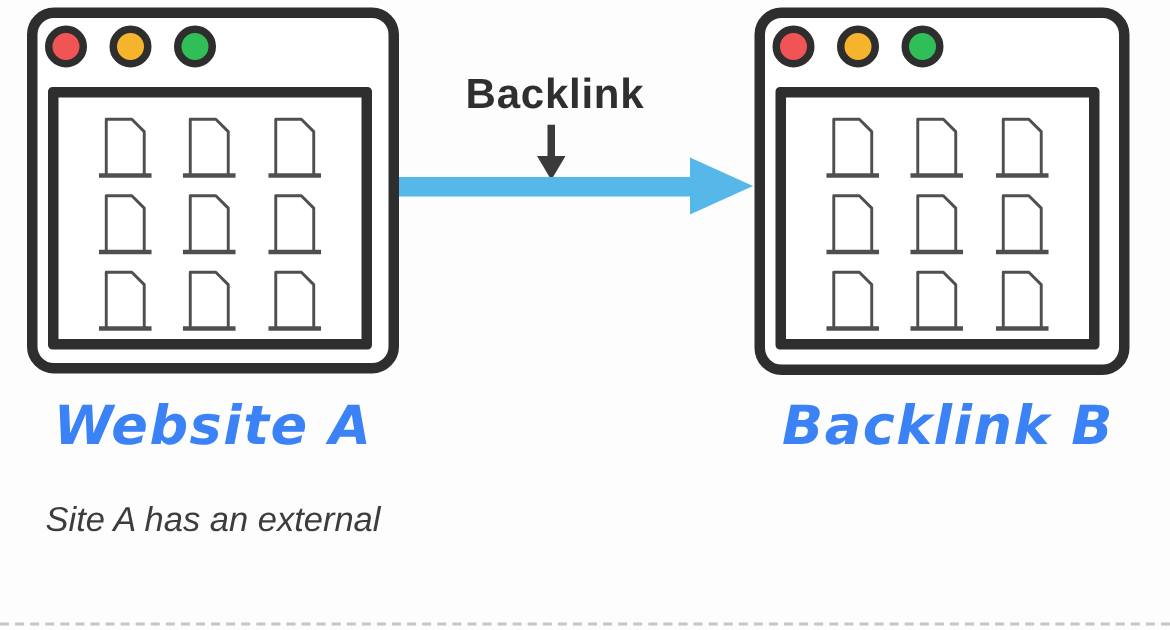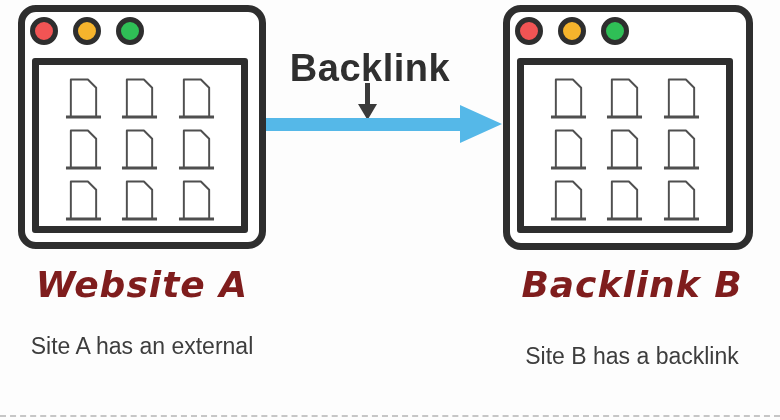--- a/index.html
+++ b/index.html
@@ -48,44 +48,45 @@
     place-items: center;
     padding: 7px 16px 2px 16px;
   }
   .doc-icon { display: block; }
 
   
   #backlink-label {
     position: absolute;
     left: 270px; top: 47px; width: 200px;
     text-align: center;
-    font-size: 38px; font-weight: bold;
+    font-size: 28px; font-weight: bold;
     color: #2f2f2f;
     letter-spacing: 0.5px;
   }
   #pointer-arrow { position: absolute; left: 358px; top: 83px; }
   #backlink-arrow { position: absolute; left: 266px; top: 103px; }
 
   
   .site-title {
     position: absolute;
     text-align: center;
     font-family: "DejaVu Sans", sans-serif;
     font-size: 36px;
     font-weight: bold;
     font-style: italic;
     letter-spacing: 1px;
-    color: #7f1d1d;
+    color: #3b82f6;
   }
   #title-a { left: 2px;   top: 264px; width: 280px; }
   #title-b { left: 498px; top: 264px; width: 268px; }
 
   .site-caption {
     position: absolute;
     text-align: center;
+    font-style: italic;
     font-size: 23px;
     line-height: 33px;
     color: #3d3d3d;
   }
   #caption-a { left: 2px;   top: 330px; width: 280px; }
   #caption-b { left: 498px; top: 340px; width: 268px; }
 
   
   #dashed-divider {
     position: absolute;
@@ -215,16 +216,15 @@
 </div>
 </div>
 
 <div class="site-title" id="title-a">Website A</div>
 <div class="site-title" id="title-b">Backlink B</div>
 
 <div class="site-caption" id="caption-a">
   <div>Site A has an external</div>
 </div>
 <div class="site-caption" id="caption-b">
-  <div>Site B has a backlink</div>
 </div>
 
 <div id="dashed-divider"></div>
 
 </body></html>

